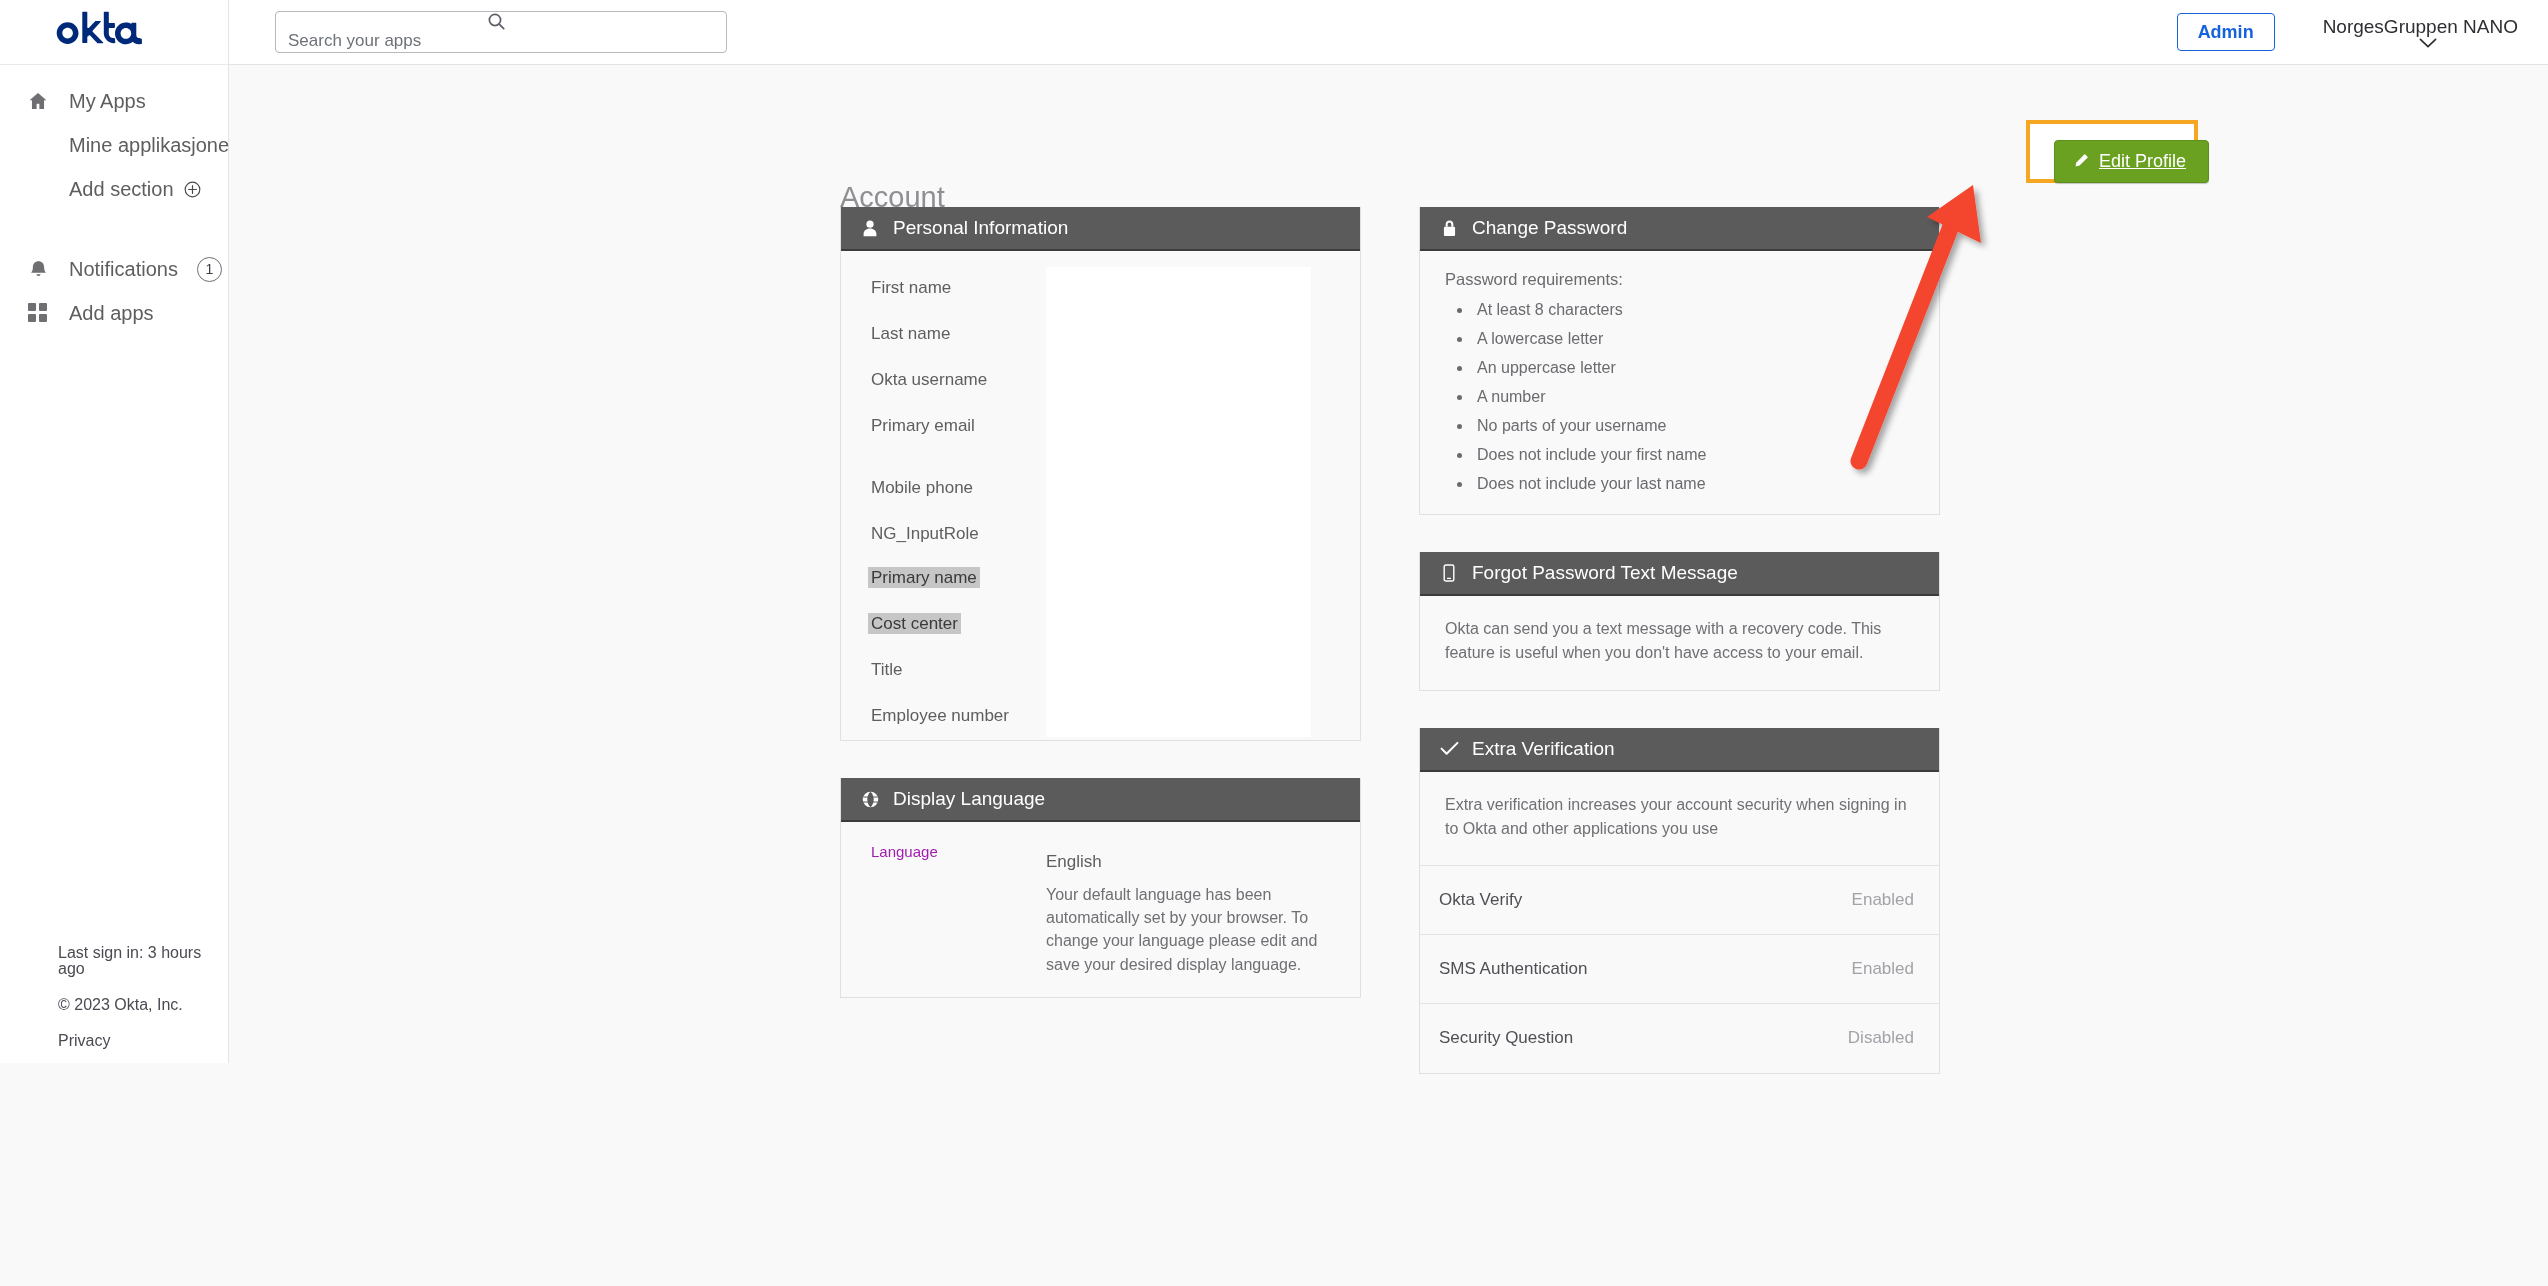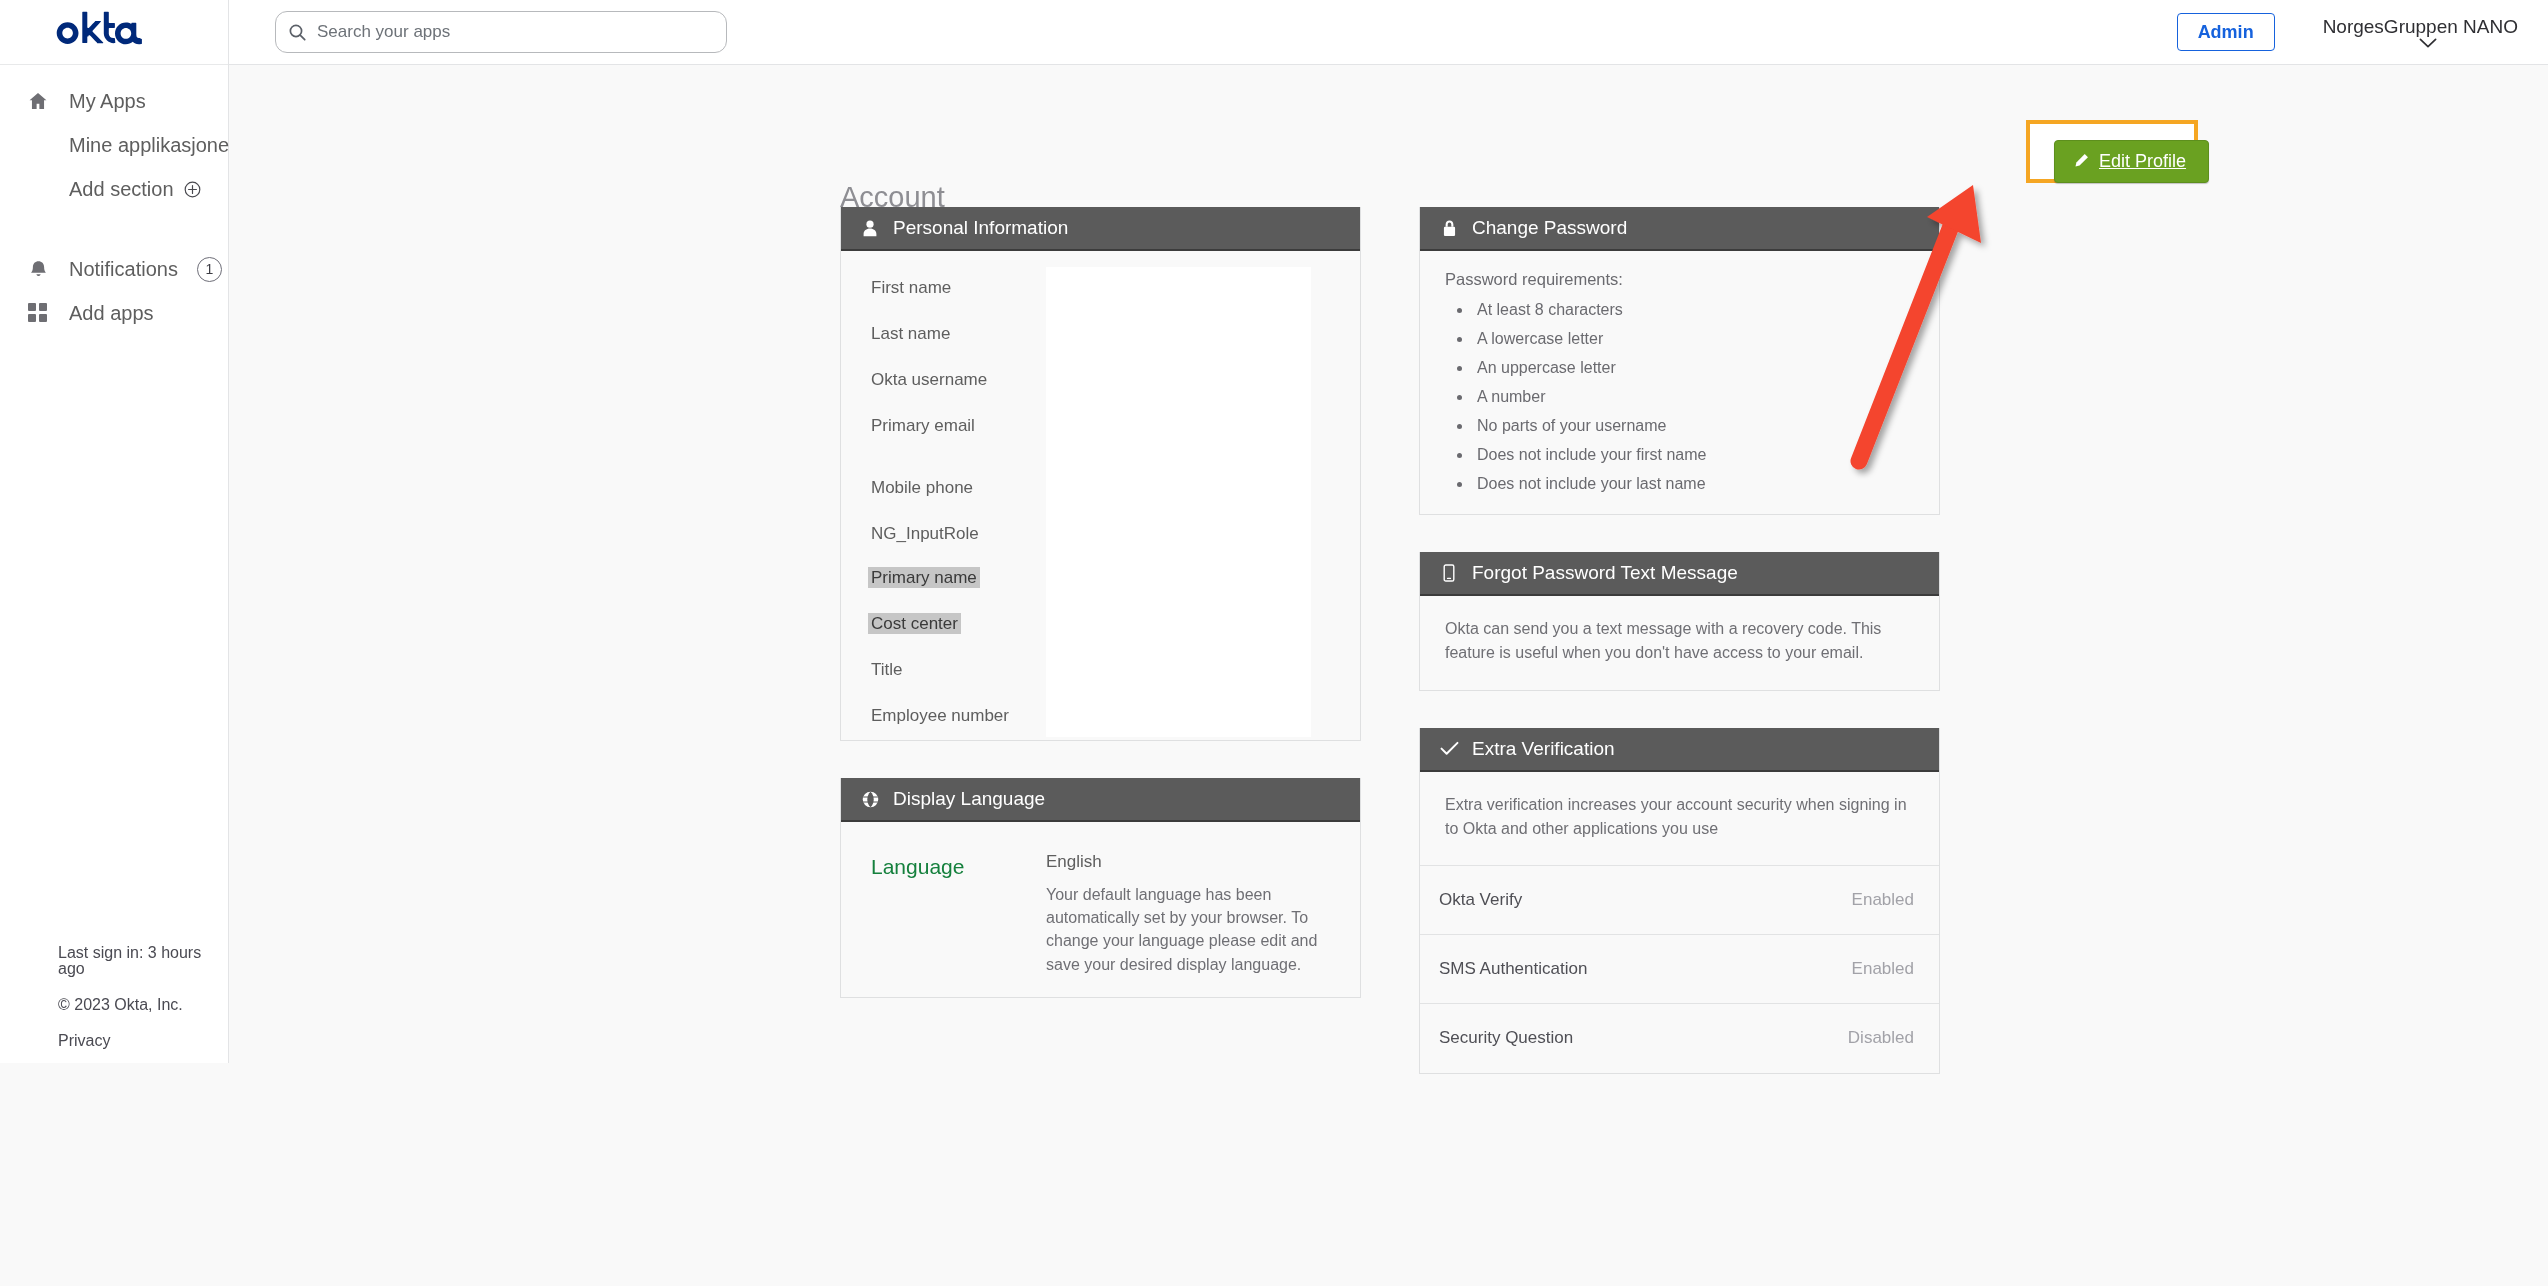--- a/index.html
+++ b/index.html
@@ -120,25 +120,26 @@
     align-items: center;
     position: relative;
     flex: 0 0 65px;
   }
 
   #search-box {
     margin-left: 46px;
     width: 452px;
     height: 42px;
     border: 1px solid #b7b9bc;
-    border-radius: 12px;
+    border-radius: 4px;
     background: #fff;
     display: flex;
     align-items: center;
     padding: 0 12px;
+    flex-direction: column;
   }
   #search-box .s-icon { flex: 0 0 auto; display: flex; margin-right: 10px; }
   #search-input {
     border: none;
     outline: none;
     font-family: "Liberation Sans", sans-serif;
     font-size: 17px;
     color: #5e5e5e;
     background: transparent;
     width: 100%;
@@ -256,23 +257,23 @@
 
   
   #language-card .card-body {
     height: 175px;
     position: relative;
     padding-top: 34px;
   }
   #language-label {
     position: absolute;
     left: 30px;
-    top: 34px;
-    font-size: 21px;
-    color: #15803d;
+    top: 22px;
+    font-size: 15px;
+    color: #a21caf;
     line-height: 1;
   }
   #language-value-wrap {
     position: absolute;
     left: 205px;
     top: 31px;
     width: 290px;
   }
   #language-value { font-size: 17px; color: #5e5e5e; line-height: 1; }
   #language-note {

